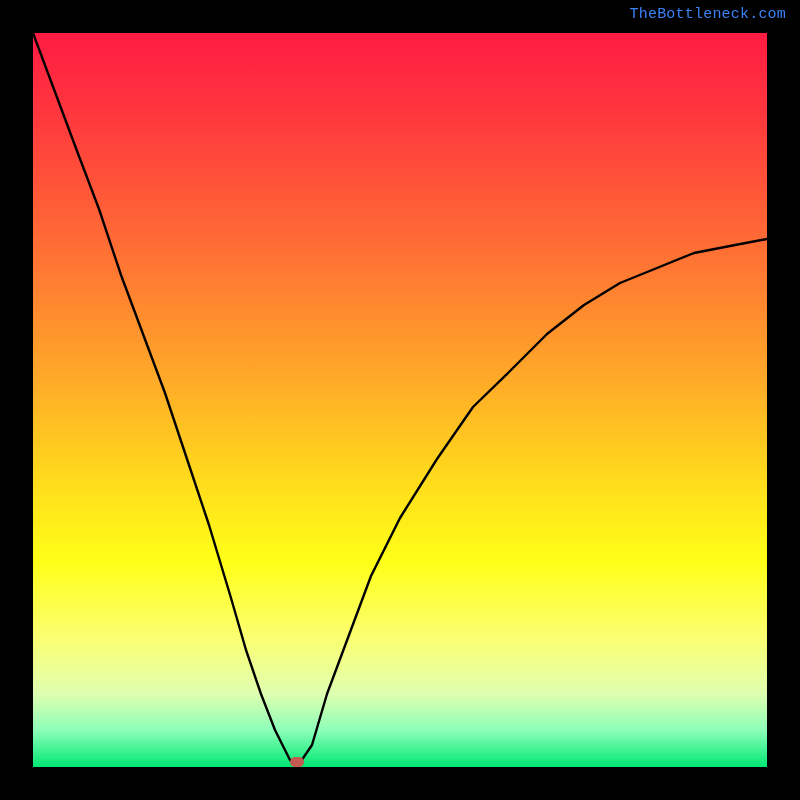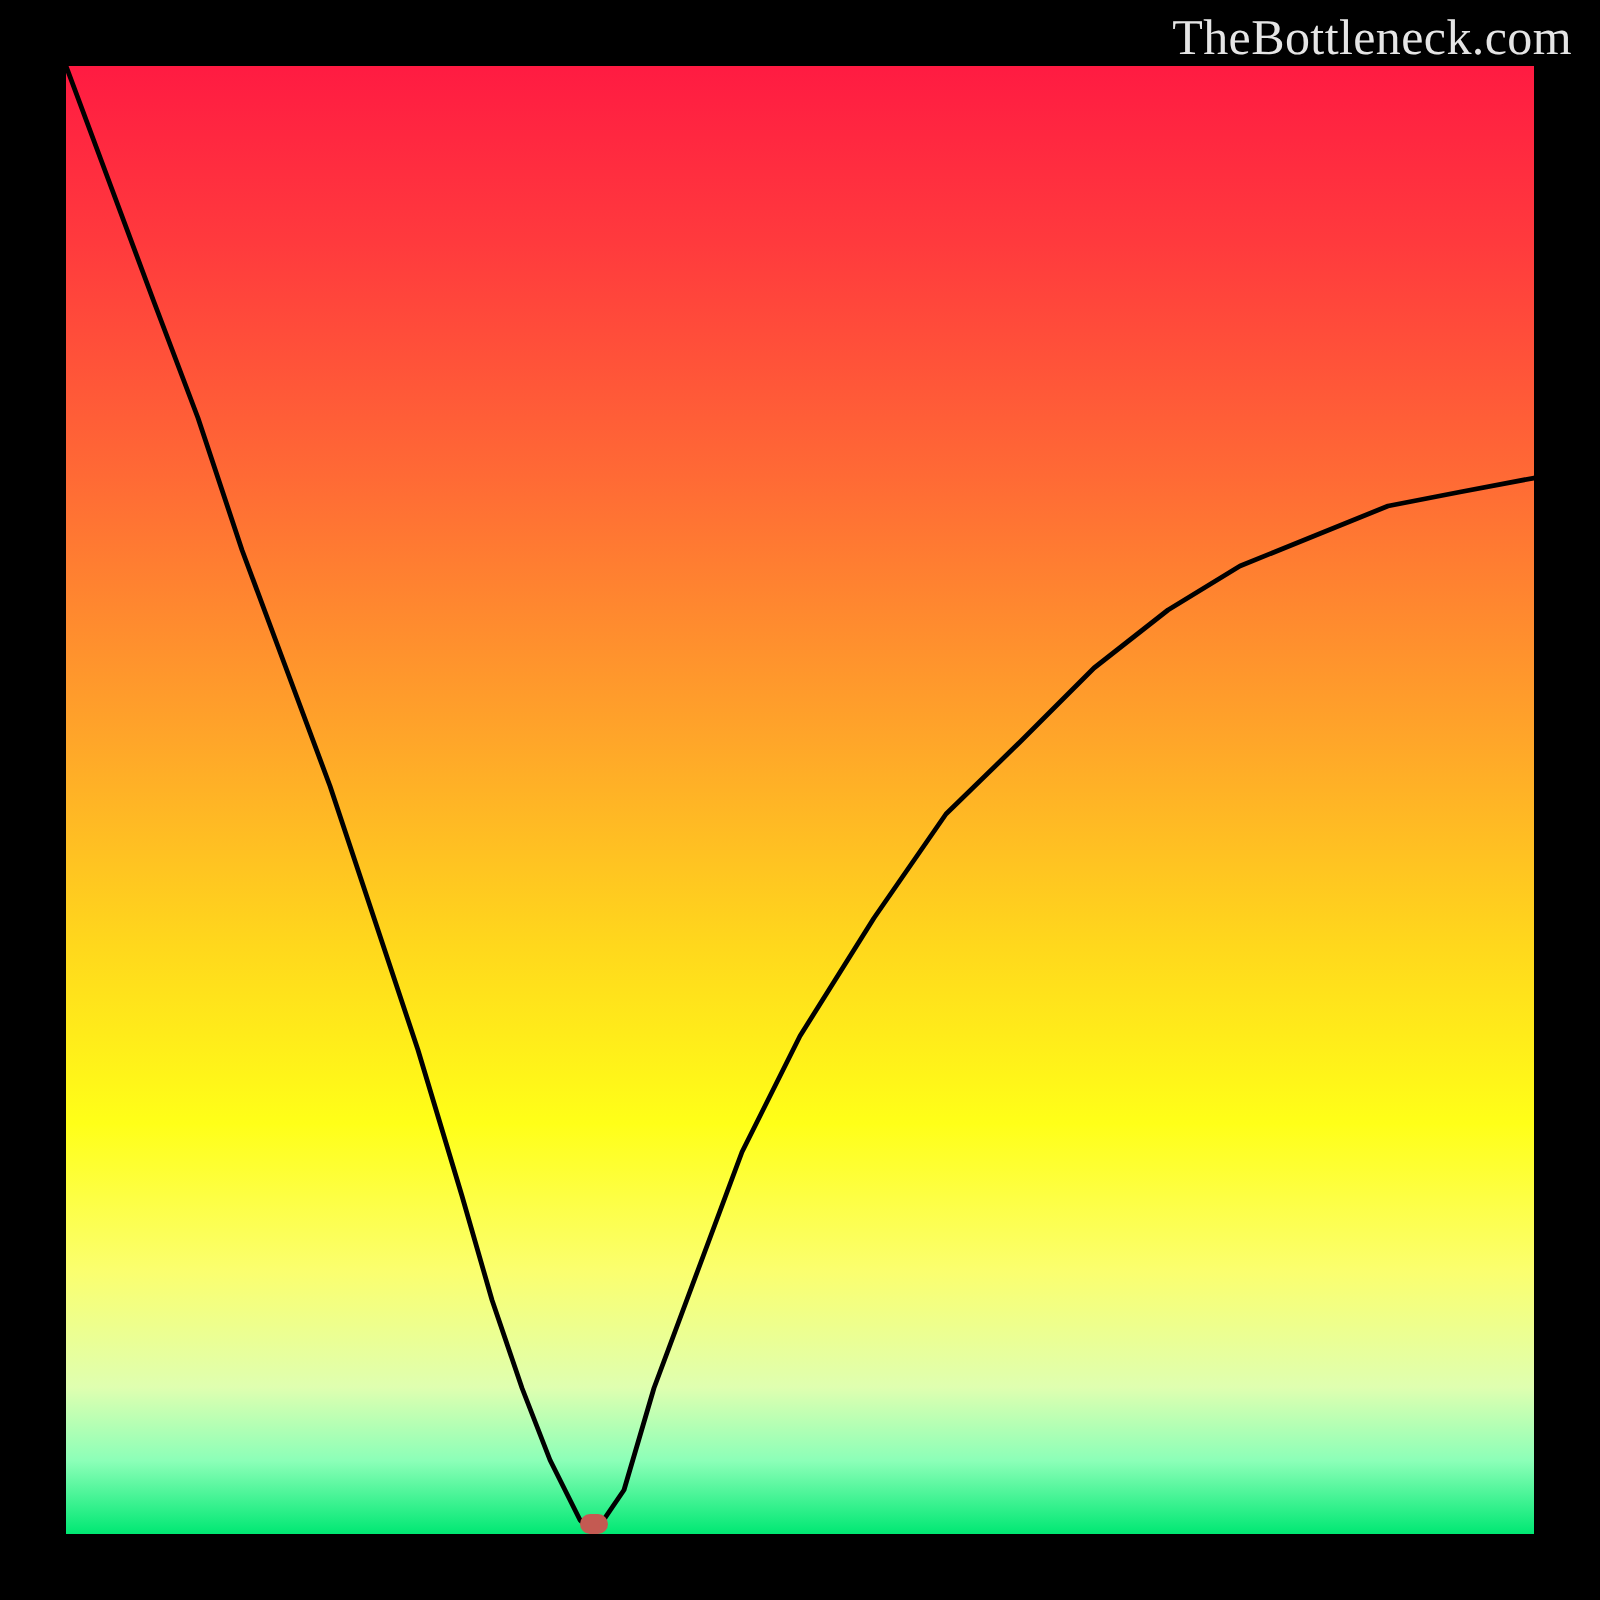--- a/index.html
+++ b/index.html
@@ -34,25 +34,25 @@
       #fbff6e 82%,
       #dfffb0 90%,
       #8cffb8 95%,
       #00e873 100%
     );
   }
   .watermark {
     position: absolute;
     top: 6px;
     right: 14px;
-    font-size: 25px;
+    font-size: 15px;
     font-weight: 500;
-    color: #e5e5e5;
+    color: #3b82f6;
     letter-spacing: 0.2px;
-    font-family: Liberation Serif, serif;
+    font-family: Liberation Mono, monospace;
   }
   .curve-svg {
     position: absolute;
     left: 33px;
     top: 33px;
     width: 734px;
     height: 734px;
     pointer-events: none;
   }
   .marker {

